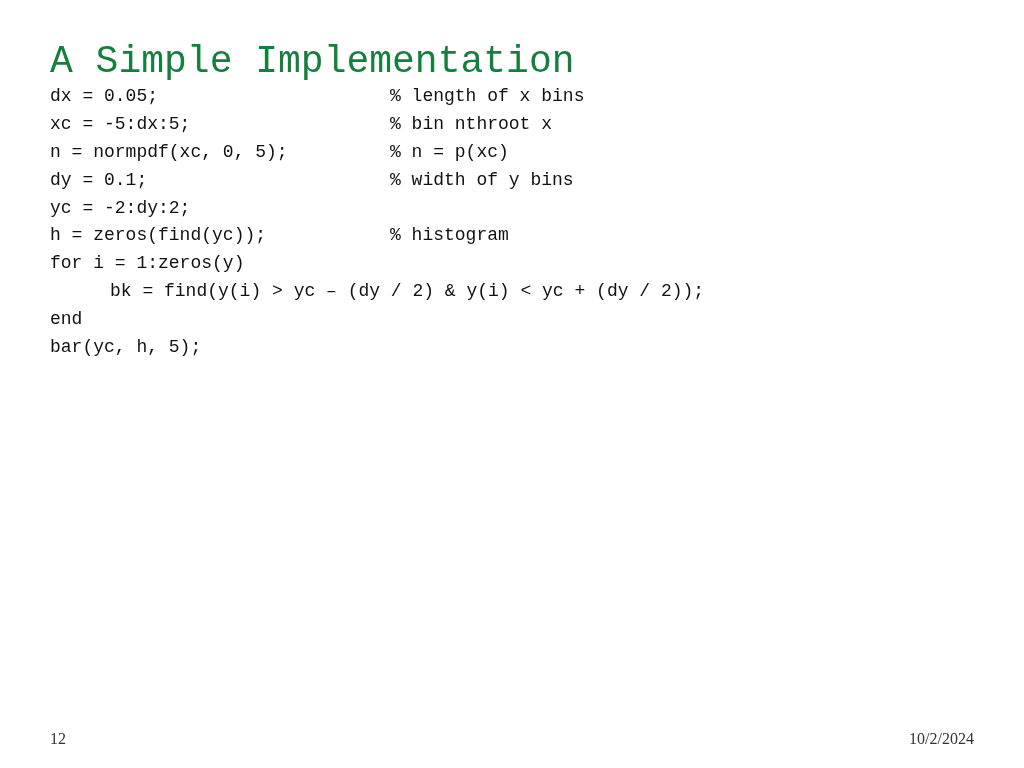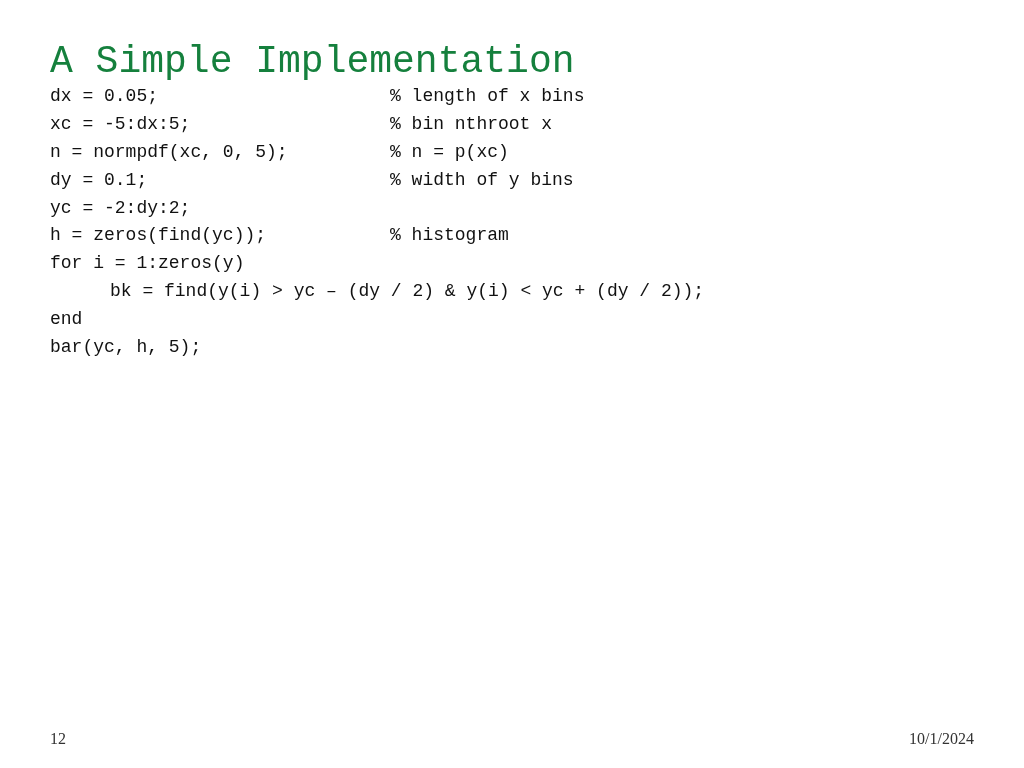--- a/index.html
+++ b/index.html
@@ -129,16 +129,16 @@
     </div>
 
     <div class="code-line">
       <span class="code-stmt">bar(yc, h, 5);</span>
     </div>
 
   </div>
 
   <div class="footer">
     <span>12</span>
-    <span>10/1/2024</span>
+    <span>10/2/2024</span>
   </div>
 
 </div>
 
 </body></html>

